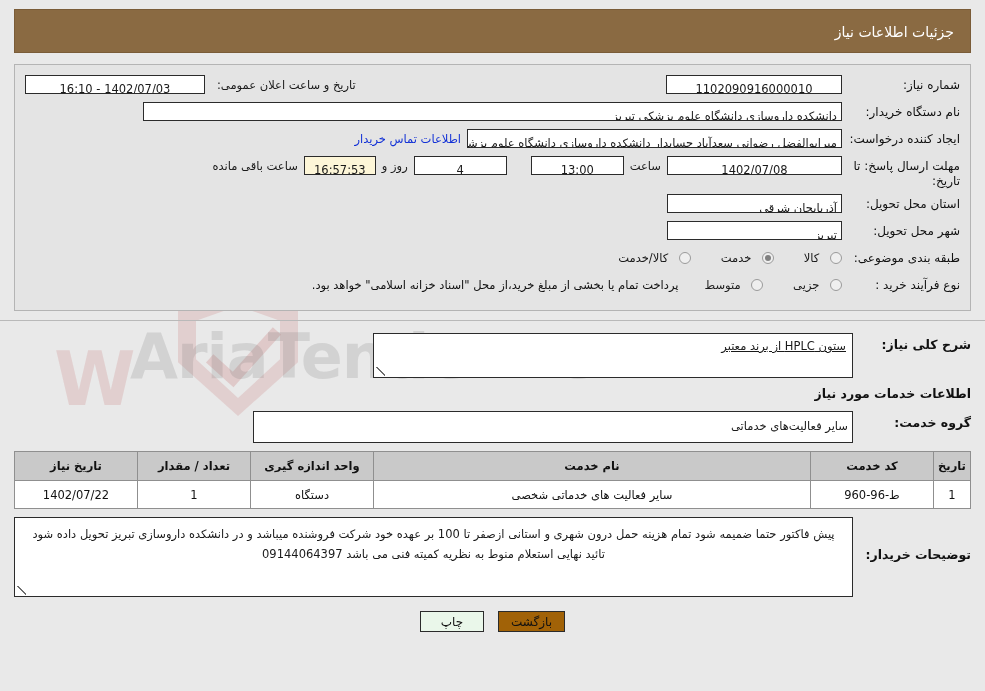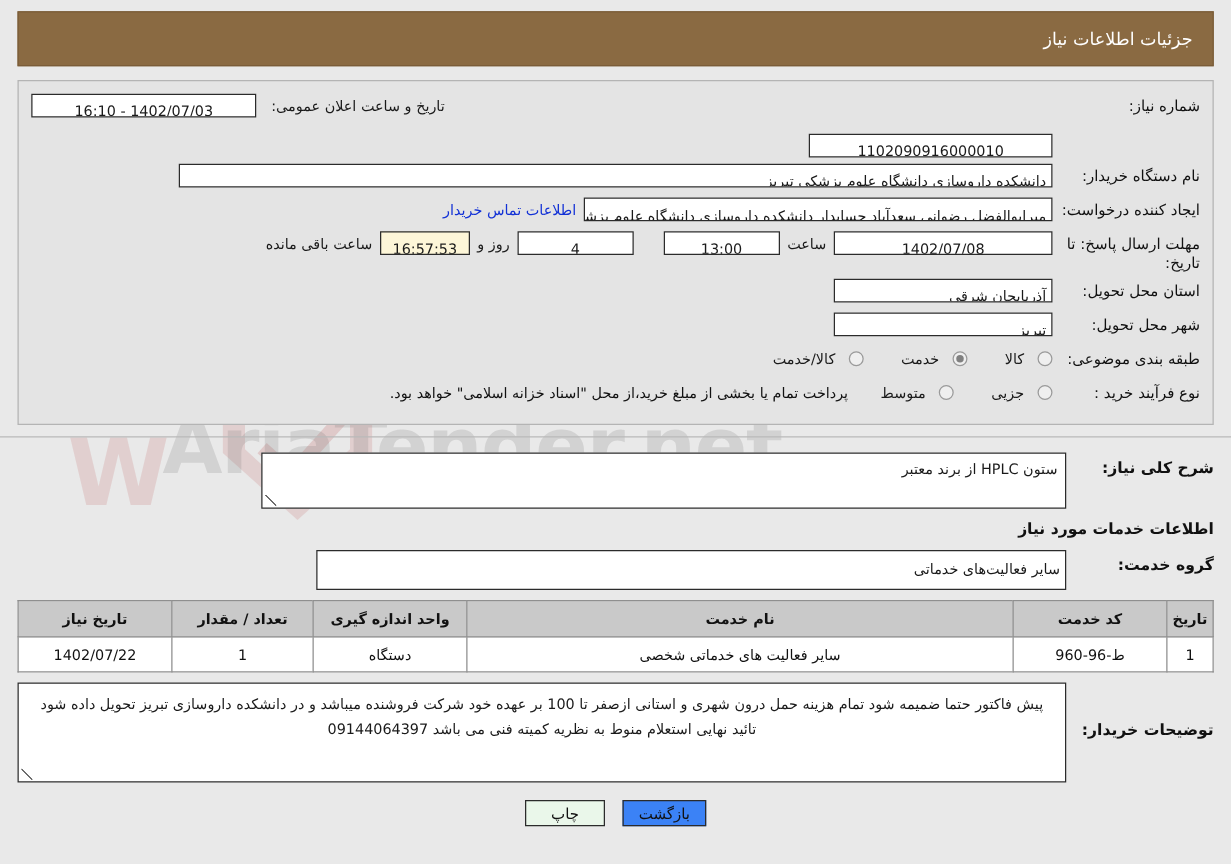--- a/index.html
+++ b/index.html
@@ -128,21 +128,21 @@
     position:relative;z-index:2;
     display:flex;justify-content:center;gap:14px;
     margin-top:14px;
   }
   .btn{
     border:1px solid #2b2b2b;
     min-width:64px;height:21px;line-height:20px;
     text-align:center;font-size:12px;color:#111;
     cursor:pointer;padding:0 12px;box-sizing:border-box;
   }
-  .btn.back{background:#3b82f6;}
+  .btn.back{background:#a16207;}
   .btn.print{background:#eaf7ea;}
   .divider{
     position:relative;z-index:2;
     border-top:1px solid #b9b9b9;margin:9px 0 0 0;
   }
 </style>
 </head>
 <body>
 
 <div id="watermark">
@@ -154,21 +154,21 @@
 </div>
 
 <div class="hdr-wrap">
   <div class="hdr">جزئیات اطلاعات نیاز</div>
 </div>
 
 <div class="panel">
 
   <div class="row">
     <div class="lbl">شماره نیاز:</div>
-    <div class="fld center" style="width:195px;margin-top:32px;">1102090916000010</div>
+    <div class="fld center" style="width:176px;">1102090916000010</div>
     <div class="plain" style="margin-right:auto;">تاریخ و ساعت اعلان عمومی:</div>
     <div class="fld center" style="width:180px;margin-right:6px;">1402/07/03 - 16:10</div>
   </div>
 
   <div class="row">
     <div class="lbl">نام دستگاه خریدار:</div>
     <div class="fld" style="width:699px;">دانشکده داروسازی دانشگاه علوم پزشکی تبریز</div>
   </div>
 
   <div class="row">
@@ -230,21 +230,21 @@
     </div>
     <div class="note" style="padding-top:3px;">پرداخت تمام یا بخشی از مبلغ خرید،از محل "اسناد خزانه اسلامی" خواهد بود.</div>
   </div>
 </div>
 
 <div class="divider"></div>
 
 <div class="mid">
   <div class="mrow">
     <div class="mlbl">شرح کلی نیاز:</div>
-    <div class="ta" style="width:644px;height:45px;">
+    <div class="ta" style="width:480px;height:45px;text-decoration:underline;">
       <span>ستون HPLC از برند معتبر</span>
       <span class="grip"></span>
     </div>
   </div>
 
   <div class="sect">اطلاعات خدمات مورد نیاز</div>
 
   <div class="mrow">
     <div class="mlbl">گروه خدمت:</div>
     <div class="fld" style="width:600px;height:32px;line-height:21px;">سایر فعالیت‌های خدماتی</div>

